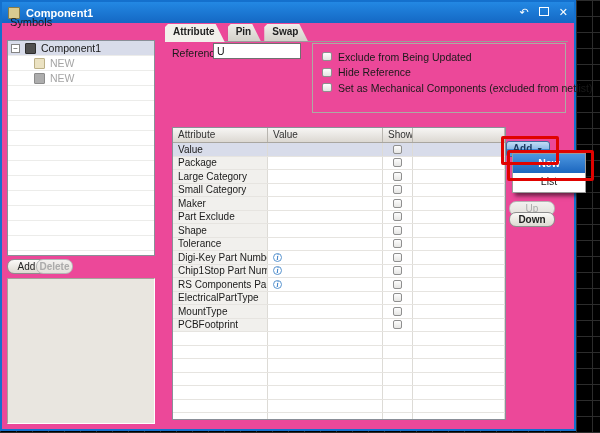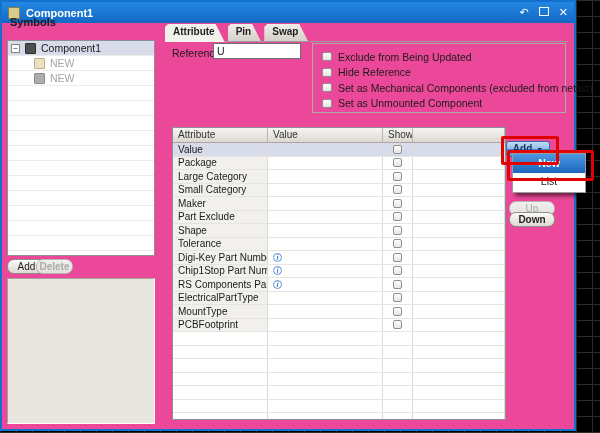--- a/index.html
+++ b/index.html
@@ -19,21 +19,21 @@
   .titlebar{
     position:absolute;left:0;top:0;right:0;height:21px;
     background:linear-gradient(#2388E3,#1468C4);
     display:flex;align-items:center;padding:0 6px;box-sizing:border-box;
   }
   .title-icon{width:10px;height:10px;background:#D9CB90;border:1px solid #8A7C45;border-radius:1px;margin-right:6px;flex:0 0 auto;}
   .title-text{color:#fff;font-size:11px;font-weight:bold;flex:1 1 auto;}
   .winbtn{color:#fff;font-size:11px;line-height:11px;margin-left:10px;cursor:default;}
   .maxbox{width:8px;height:7px;border:1.5px solid #fff;display:inline-block;}
   
-  .symbols-label{position:absolute;left:8px;top:14px;font-size:11px;color:#1a1a1a;font-weight:bold;}
+  .symbols-label{position:absolute;left:8px;top:14px;font-size:11px;color:#1a1a1a;}
   .tree{
     position:absolute;left:5px;top:38px;width:148px;height:216px;
     background:#fff;border:1px solid #8A8F98;box-sizing:border-box;overflow:hidden;
   }
   .trow{height:14px;border-bottom:1px solid #ECECEA;display:flex;align-items:center;font-size:10.5px;color:#1a1a1a;}
   .trow.sel{background:#D8DCEA;}
   .expander{width:9px;height:9px;border:1px solid #848484;background:#fff;font-size:8px;line-height:7px;text-align:center;margin-left:3px;color:#333;box-sizing:border-box;}
   .ticon{width:9px;height:9px;border-radius:1px;margin-left:5px;}
   .trow.child .ticon{margin-left:26px;}
   .icon-component{background:#4F4F4F;border:1px solid #2e2e2e;}
@@ -200,24 +200,20 @@
         <span class="opt-label">Exclude from Being Updated</span>
       </div>
       <div class="opt-row">
         <span class="cb"></span>
         <span class="opt-label">Hide Reference</span>
       </div>
       <div class="opt-row">
         <span class="cb"></span>
         <span class="opt-label">Set as Mechanical Components (excluded from netlist)</span>
       </div>
-      <div class="opt-row">
-        <span class="cb"></span>
-        <span class="opt-label">Set as Unmounted Component</span>
-      </div>
     </div>
 
   <div class="atable">
     <div class="ahead">
       <div class="hc c1">Attribute</div>
       <div class="hc c2">Value</div>
       <div class="hc c3">Show</div>
       <div class="hc c4"></div>
     </div>
     <div id="tbody">

